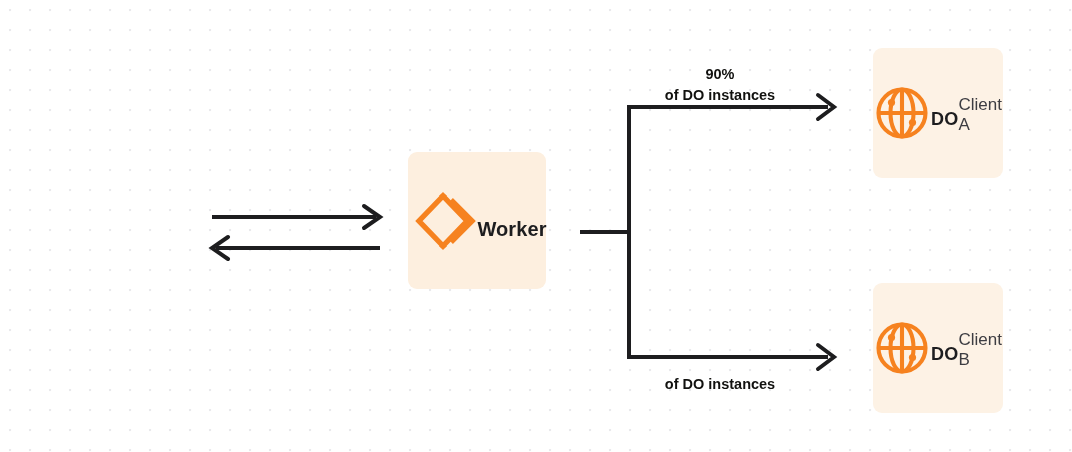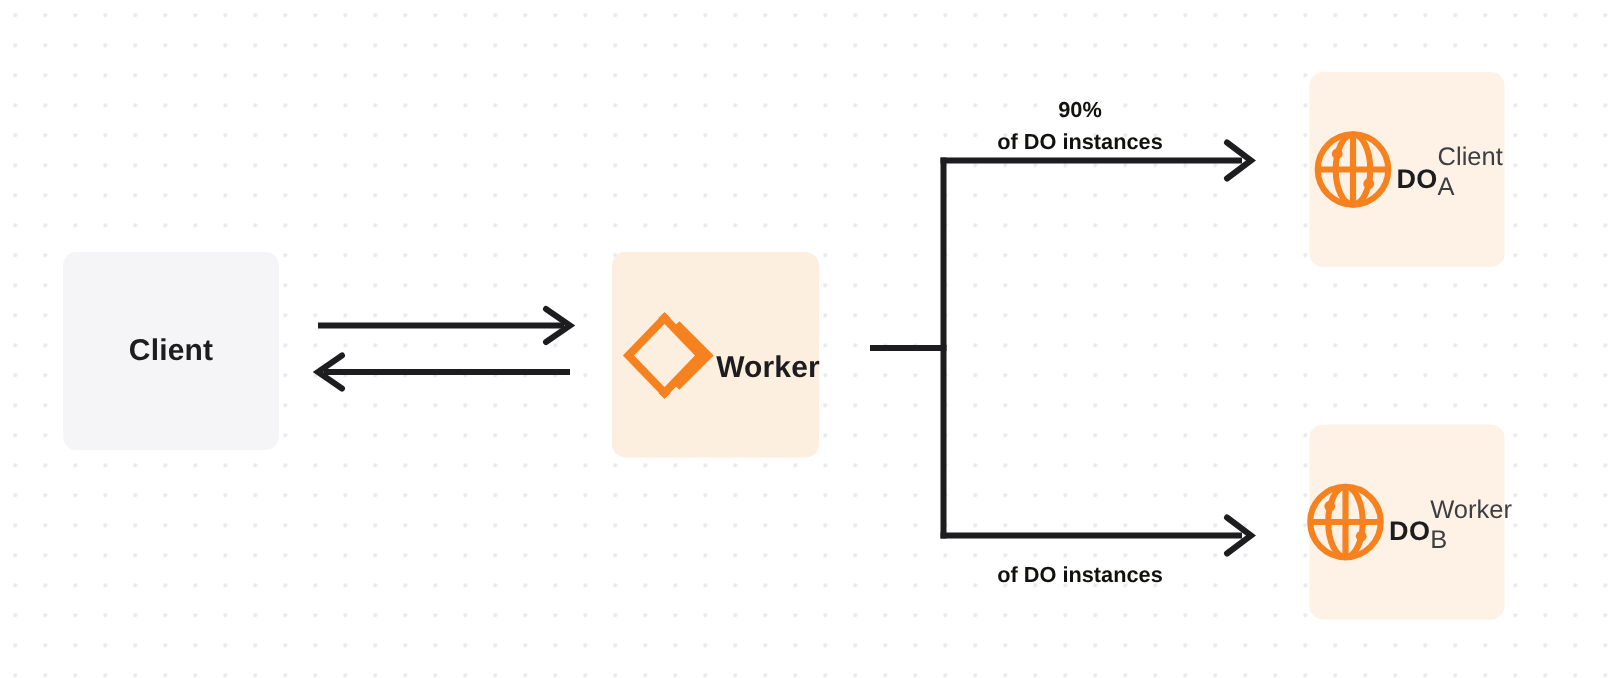--- a/index.html
+++ b/index.html
@@ -45,21 +45,21 @@
   #client-node .node-title {
     font-size: 20px;
     font-weight: bold;
     color: #1d1d1f;
     letter-spacing: 0.1px;
   }
 
   
   #worker-node {
     left: 408px;
-    top: 168px;
+    top: 152px;
     width: 138px;
     height: 137px;
     background-color: #fdefdf;
   }
   #worker-node .node-title {
     font-size: 20px;
     font-weight: bold;
     color: #1d1d1f;
     margin-top: 17px;
     letter-spacing: 0.1px;
@@ -142,23 +142,20 @@
       <line x1="627" y1="107" x2="828" y2="107" stroke="#1d1d1f" stroke-width="4" stroke-linecap="butt"></line>
       <polyline points="818,95 834,107 818,119" fill="none" stroke="#1d1d1f" stroke-width="4" stroke-linecap="round" stroke-linejoin="miter"></polyline>
     </g>
 
     <g>
       <line x1="627" y1="357" x2="828" y2="357" stroke="#1d1d1f" stroke-width="4" stroke-linecap="butt"></line>
       <polyline points="818,345 834,357 818,369" fill="none" stroke="#1d1d1f" stroke-width="4" stroke-linecap="round" stroke-linejoin="miter"></polyline>
     </g>
   </svg>
 
-  <div class="node" id="client-node">
-    <span class="node-title">Client</span>
-  </div>
 
   <div class="node" id="worker-node">
     <span class="icon-wrap">
       <svg width="70" height="70" viewBox="0 0 70 70" aria-hidden="true">
 
         <polyline points="38,8 12,35 38,62" fill="none" stroke="#f6821f" stroke-width="5.4" stroke-linecap="butt" stroke-linejoin="miter"></polyline>
 
         <polyline points="34,8 60,35 34,62" fill="none" stroke="#f6821f" stroke-width="5.4" stroke-linecap="butt" stroke-linejoin="miter"></polyline>
 
         <polyline points="44,14 65,35 44,56" fill="none" stroke="#f6821f" stroke-width="5.4" stroke-linecap="butt" stroke-linejoin="miter"></polyline>
@@ -191,21 +188,21 @@
           <circle cx="29" cy="29" r="23.5"></circle>
           <line x1="29" y1="5.5" x2="29" y2="52.5"></line>
           <line x1="6.5" y1="29" x2="51.5" y2="29"></line>
           <ellipse cx="29" cy="29" rx="11.5" ry="23.5"></ellipse>
         </g>
         <circle cx="18.5" cy="18.5" r="3.6" fill="#f6821f"></circle>
         <circle cx="39.5" cy="38.5" r="3.6" fill="#f6821f"></circle>
       </svg>
     </span>
     <span class="node-title">DO</span>
-    <span class="node-sub">Worker B</span>
+    <span class="node-sub">Client B</span>
   </div>
 
   <div class="branch-label" id="label-top">
     <div>90%</div>
     <div>of DO instances</div>
   </div>
 
   <div class="branch-label" id="label-bottom">
     <div>of DO instances</div>
   </div>

